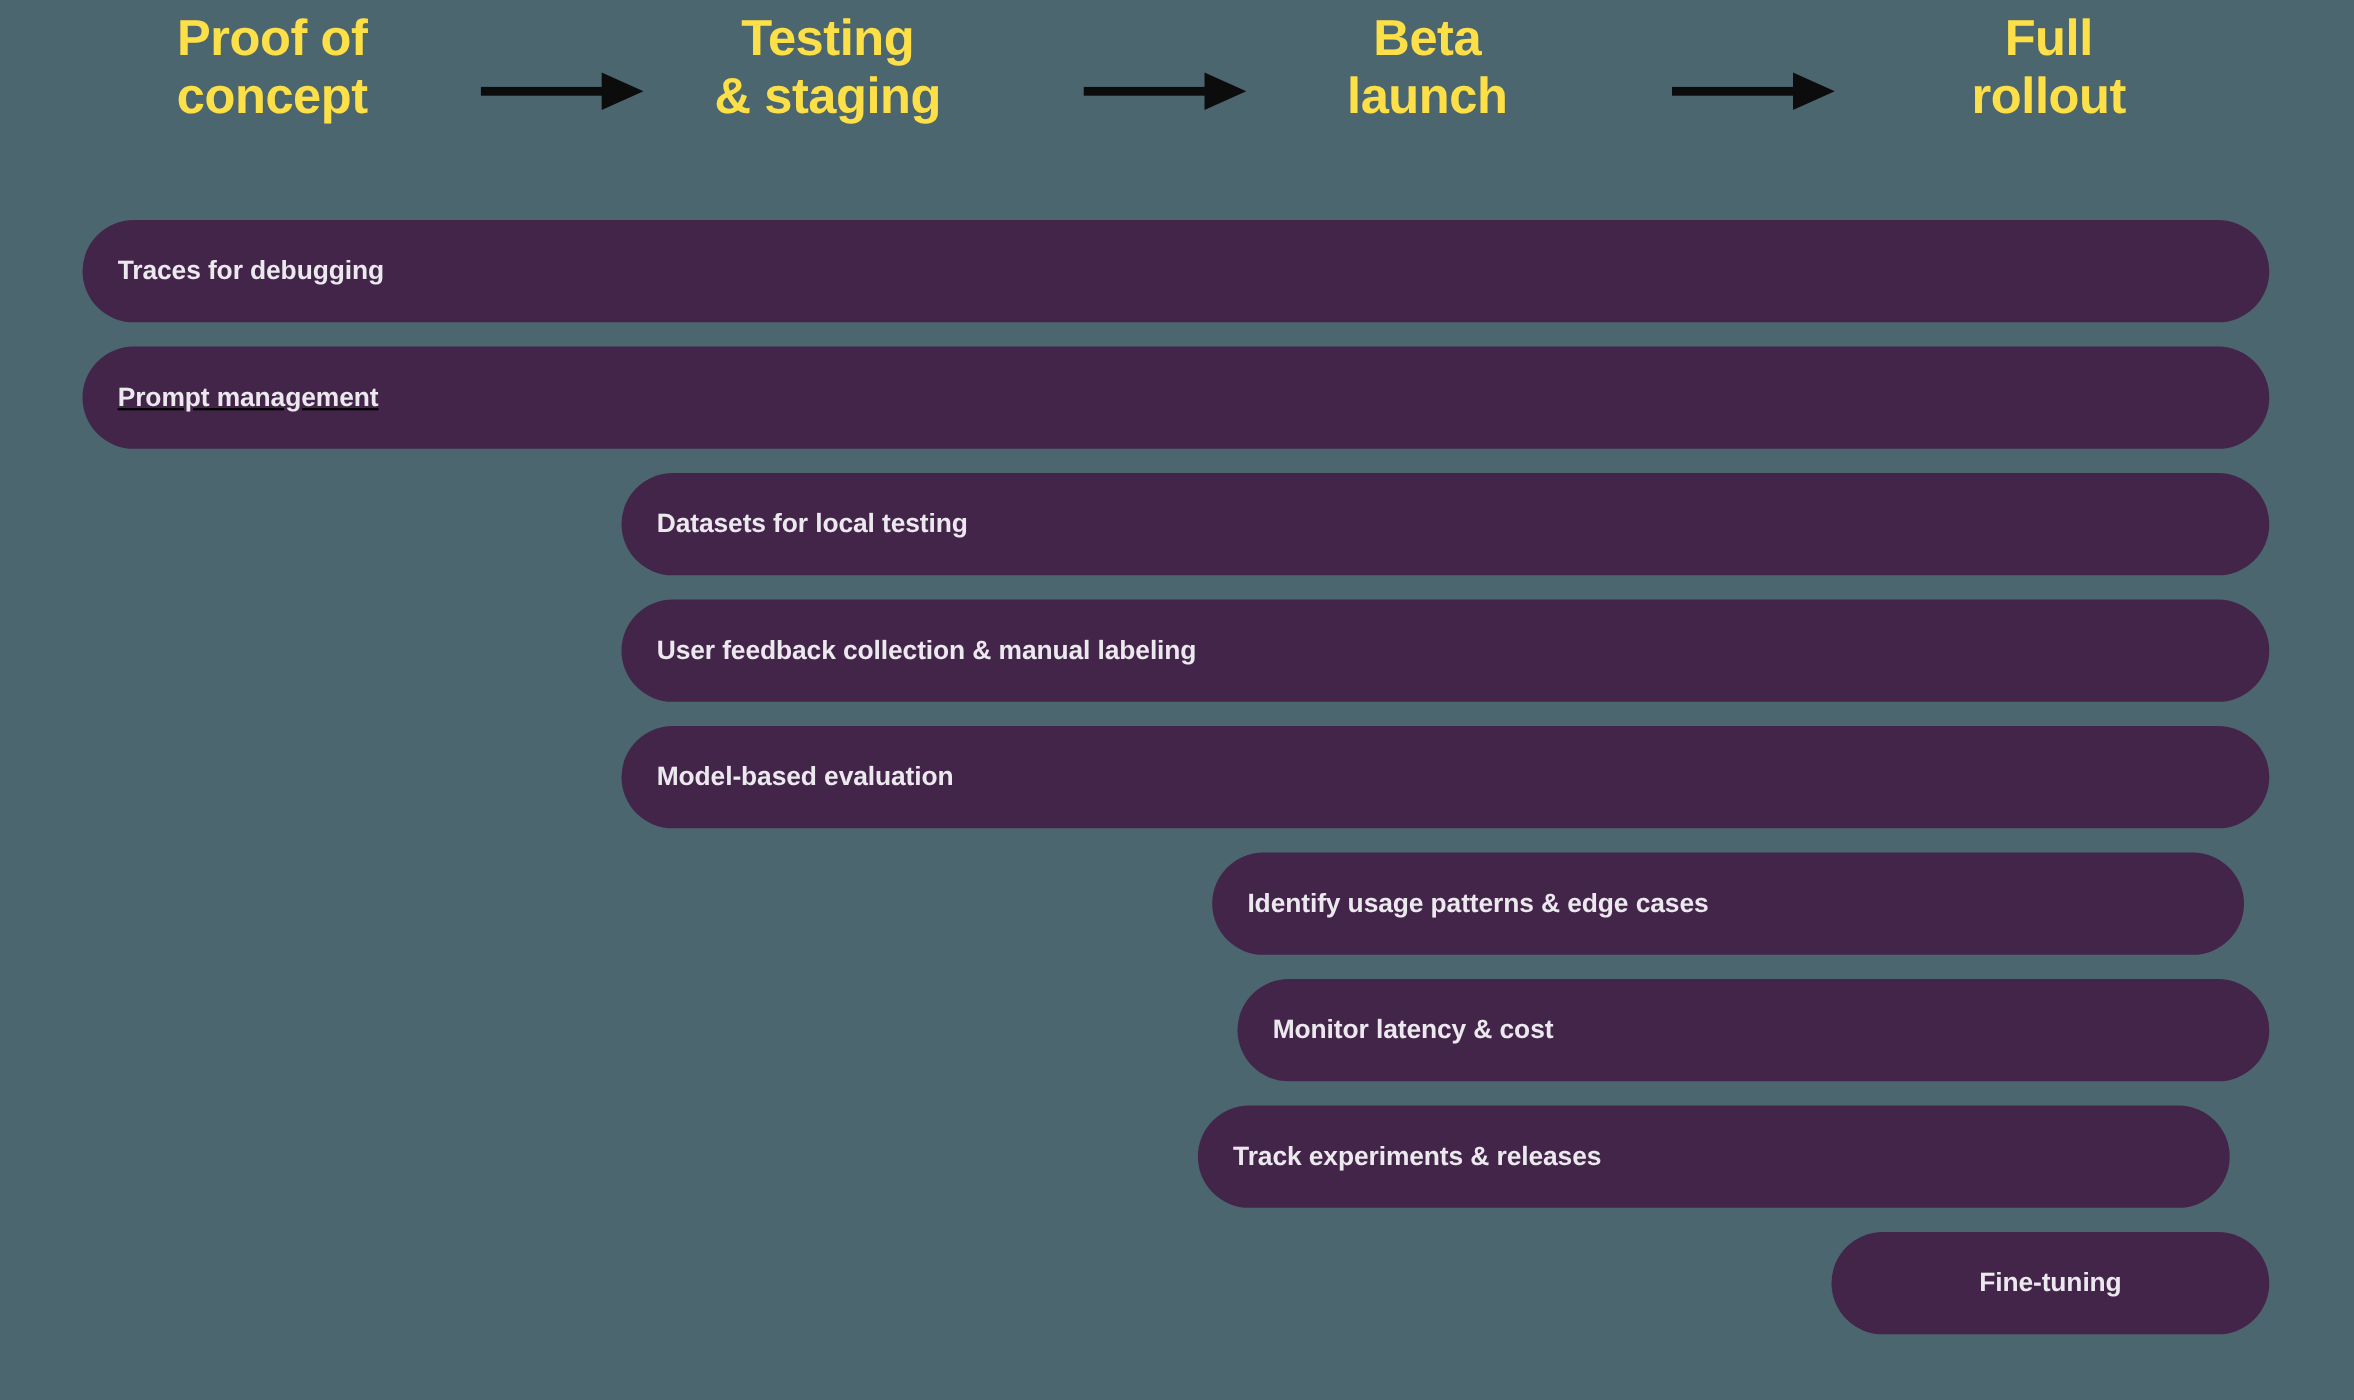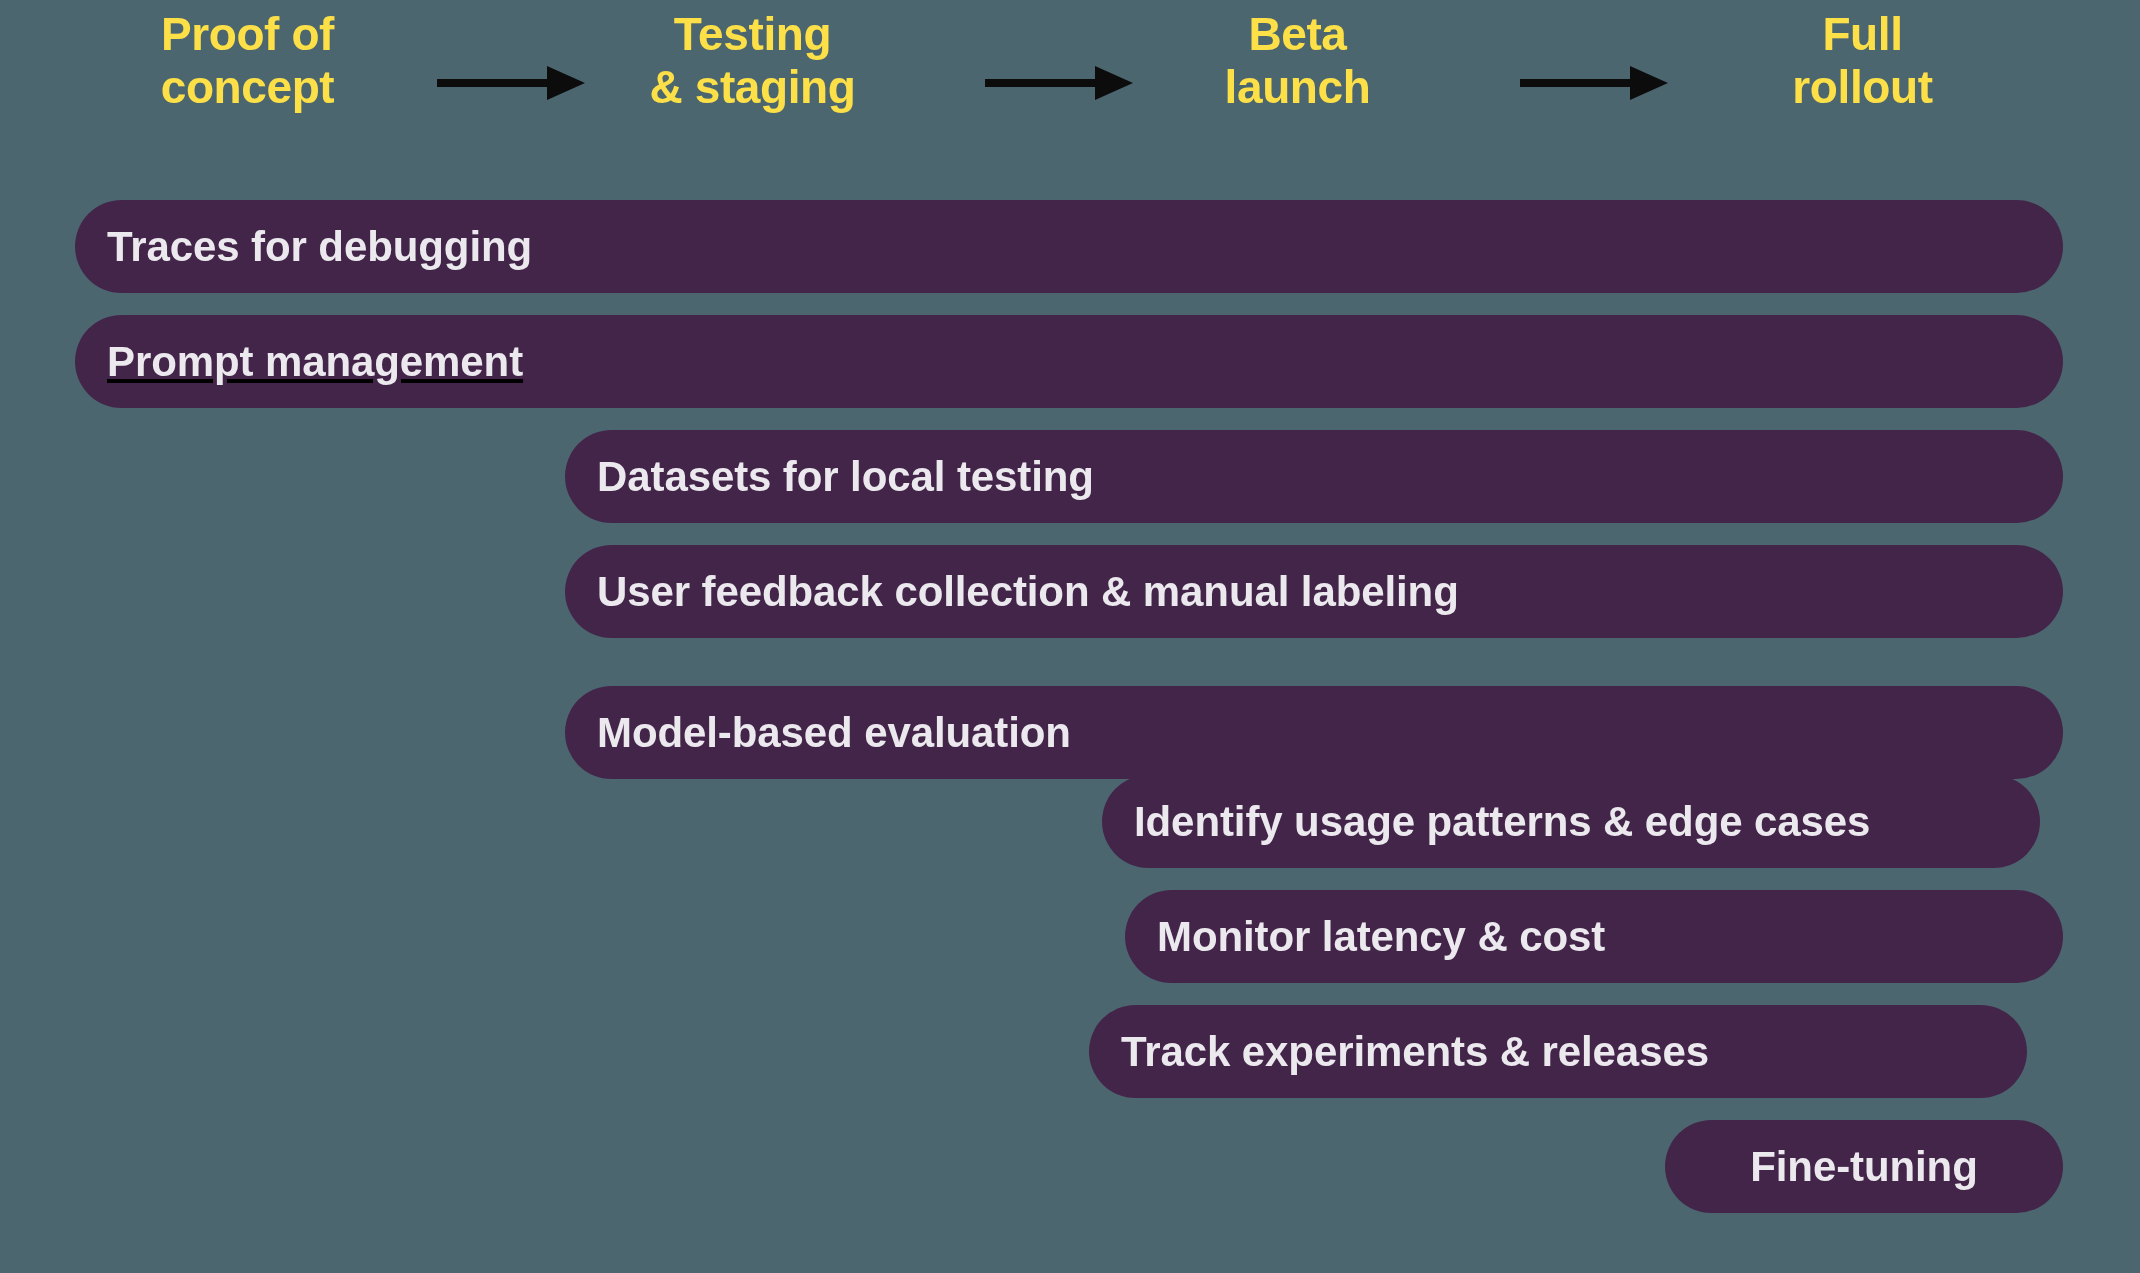--- a/index.html
+++ b/index.html
@@ -47,21 +47,21 @@
     position: absolute;
     background: #43254a;
     border-radius: 48px;
     display: flex;
     align-items: center;
     height: 93px;
     box-sizing: border-box;
   }
   .pill-label {
     color: #ebe9ee;
-    font-size: 42px;
+    font-size: 24px;
     font-weight: bold;
     letter-spacing: -0.1px;
     white-space: nowrap;
     padding-left: 32px;
   }
   .pill.center .pill-label {
     padding-left: 0;
     width: 100%;
     text-align: center;
   }
@@ -106,21 +106,21 @@
       </div>
       <div class="pill" style="left: 75px; top: 315px; width: 1988px; text-decoration: underline;">
         <span class="pill-label">Prompt management</span>
       </div>
       <div class="pill" style="left: 565px; top: 430px; width: 1498px;">
         <span class="pill-label">Datasets for local testing</span>
       </div>
       <div class="pill" style="left: 565px; top: 545px; width: 1498px;">
         <span class="pill-label">User feedback collection &amp; manual labeling</span>
       </div>
-      <div class="pill" style="left: 565px; top: 660px; width: 1498px; margin-top: 26px;">
+      <div class="pill" style="left: 565px; top: 660px; width: 1498px;">
         <span class="pill-label">Model-based evaluation</span>
       </div>
       <div class="pill" style="left: 1102px; top: 775px; width: 938px; text-align: center;">
         <span class="pill-label">Identify usage patterns &amp; edge cases</span>
       </div>
       <div class="pill" style="left: 1125px; top: 890px; width: 938px;">
         <span class="pill-label">Monitor latency &amp; cost</span>
       </div>
       <div class="pill" style="left: 1089px; top: 1005px; width: 938px;">
         <span class="pill-label">Track experiments &amp; releases</span>

